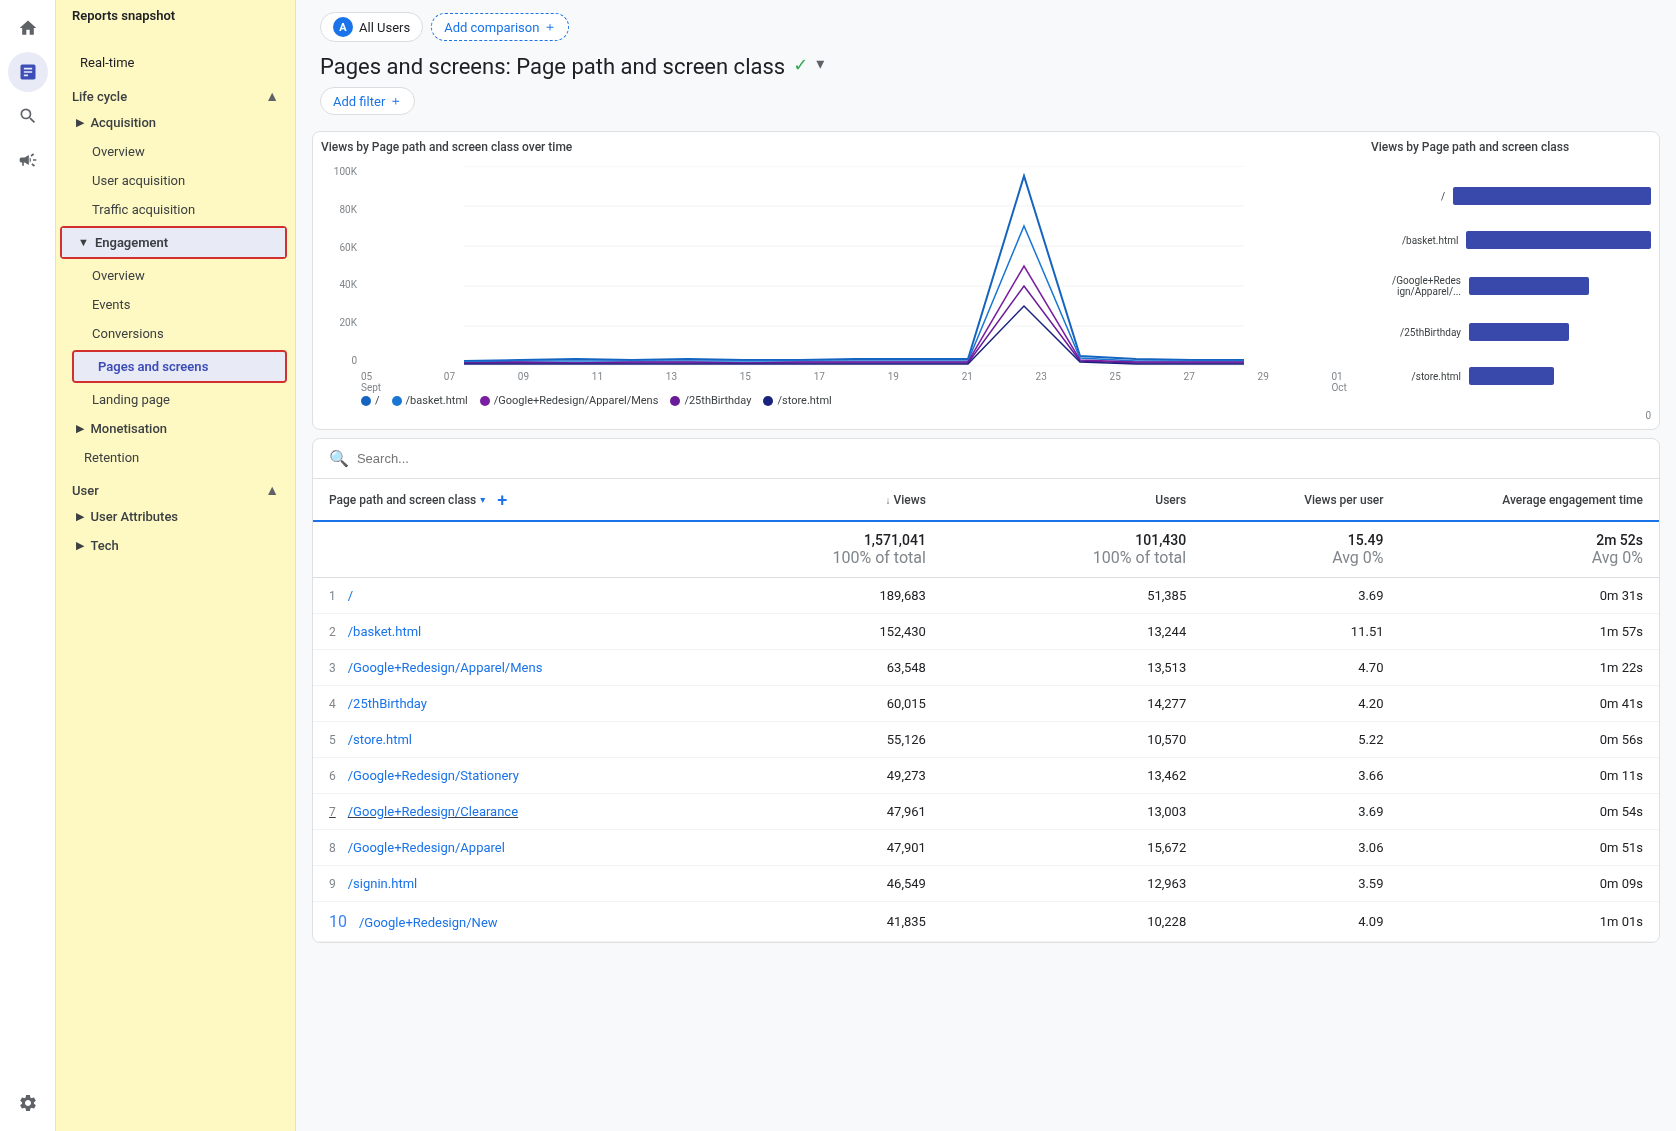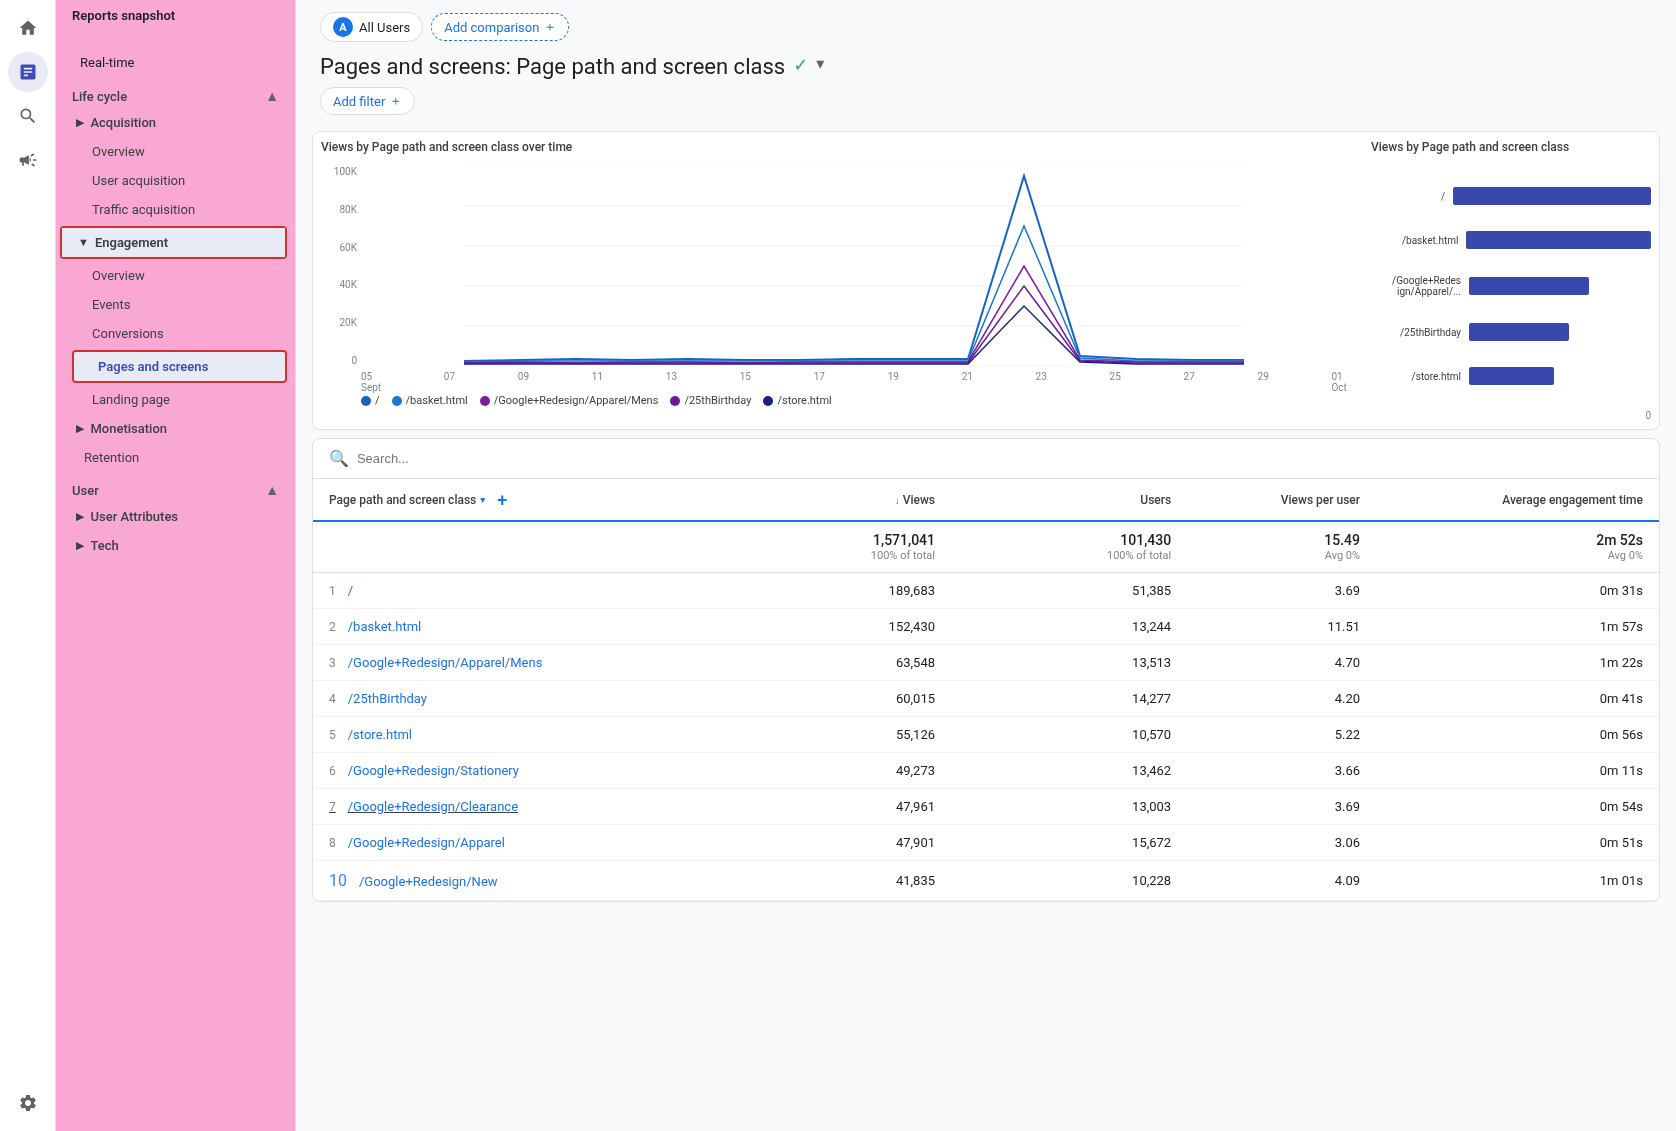--- a/index.html
+++ b/index.html
@@ -29,21 +29,21 @@
       font-size: 18px;
     }
     .icon-rail-item.active {
       background: #e8eaf6;
       color: #3c4db7;
     }
 
     
     .nav-sidebar {
       width: 240px;
-      background: #f9a8d4;
+      background: #fef9c3;
       border-right: 1px solid #e0e0e0;
       overflow-y: auto;
       flex-shrink: 0;
       padding: 0 0 16px 0;
     }
     .nav-item {
       display: flex;
       align-items: center;
       padding: 7px 16px 7px 24px;
       cursor: pointer;
@@ -303,21 +303,21 @@
     }
     td:first-child { text-align: left; color: #3c4043; }
 
     .totals-row td {
       font-size: 12px;
       color: #3c4043;
       border-bottom: 1px solid #dadce0;
       border-top: 1px solid #dadce0;
     }
     .totals-row td .total-val { font-size: 14px; font-weight: 500; color: #202124; display: block; }
-    .totals-row td .total-sub { font-size: 11px; color: #80868b; margin-left: 48px; }
+    .totals-row td .total-sub { font-size: 16px; color: #80868b; margin-left: 48px; }
 
     .add-col-btn {
       color: #1a73e8;
       font-size: 18px;
       cursor: pointer;
       padding: 0 8px;
     }
 
     
     ::-webkit-scrollbar { width: 6px; }
@@ -647,20 +647,27 @@
             <td>0m 54s</td>
           </tr>
           <tr>
             <td style="text-align: left;"><span style="color:#80868b; margin-right:12px; font-size:12px;">8</span><span style="color:#1a73e8; cursor:pointer;">/Google+Redesign/Apparel</span></td>
             <td>47,901</td>
             <td>15,672</td>
             <td>3.06</td>
             <td>0m 51s</td>
           </tr>
           <tr>
+            <td style="text-align: left;"><span style="color:#80868b; margin-right:12px; font-size:12px;">9</span><span style="color:#1a73e8; cursor:pointer;">/signin.html</span></td>
+            <td>46,549</td>
+            <td>12,963</td>
+            <td>3.59</td>
+            <td>0m 09s</td>
+          </tr>
+          <tr>
             <td style="text-align: left;"><span style="color:#3b82f6; margin-right:12px; font-size:16px;">10</span><span style="color:#1a73e8; cursor:pointer;">/Google+Redesign/New</span></td>
             <td>41,835</td>
             <td>10,228</td>
             <td>4.09</td>
             <td>1m 01s</td>
           </tr>
         </tbody>
     </table>
   </div>
 

